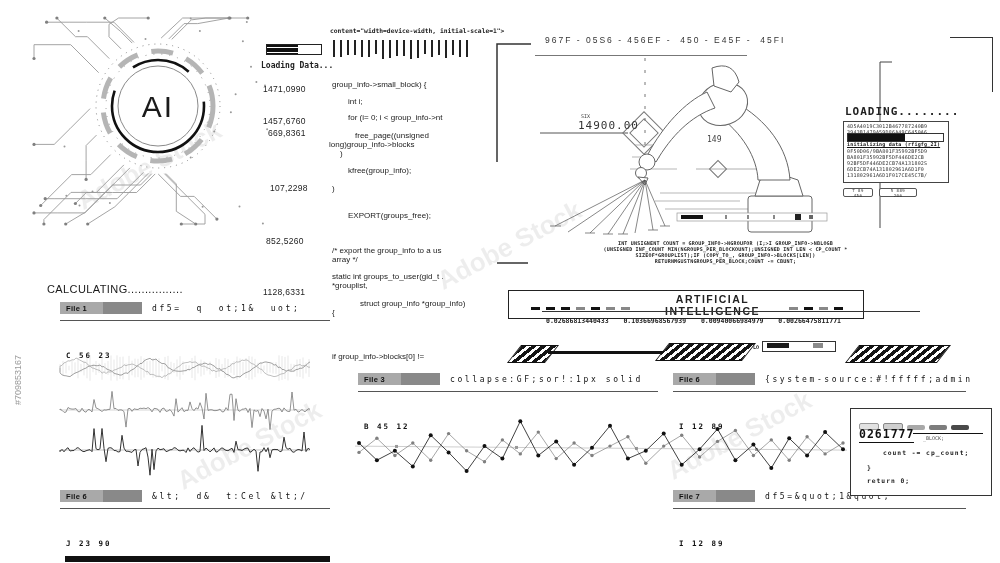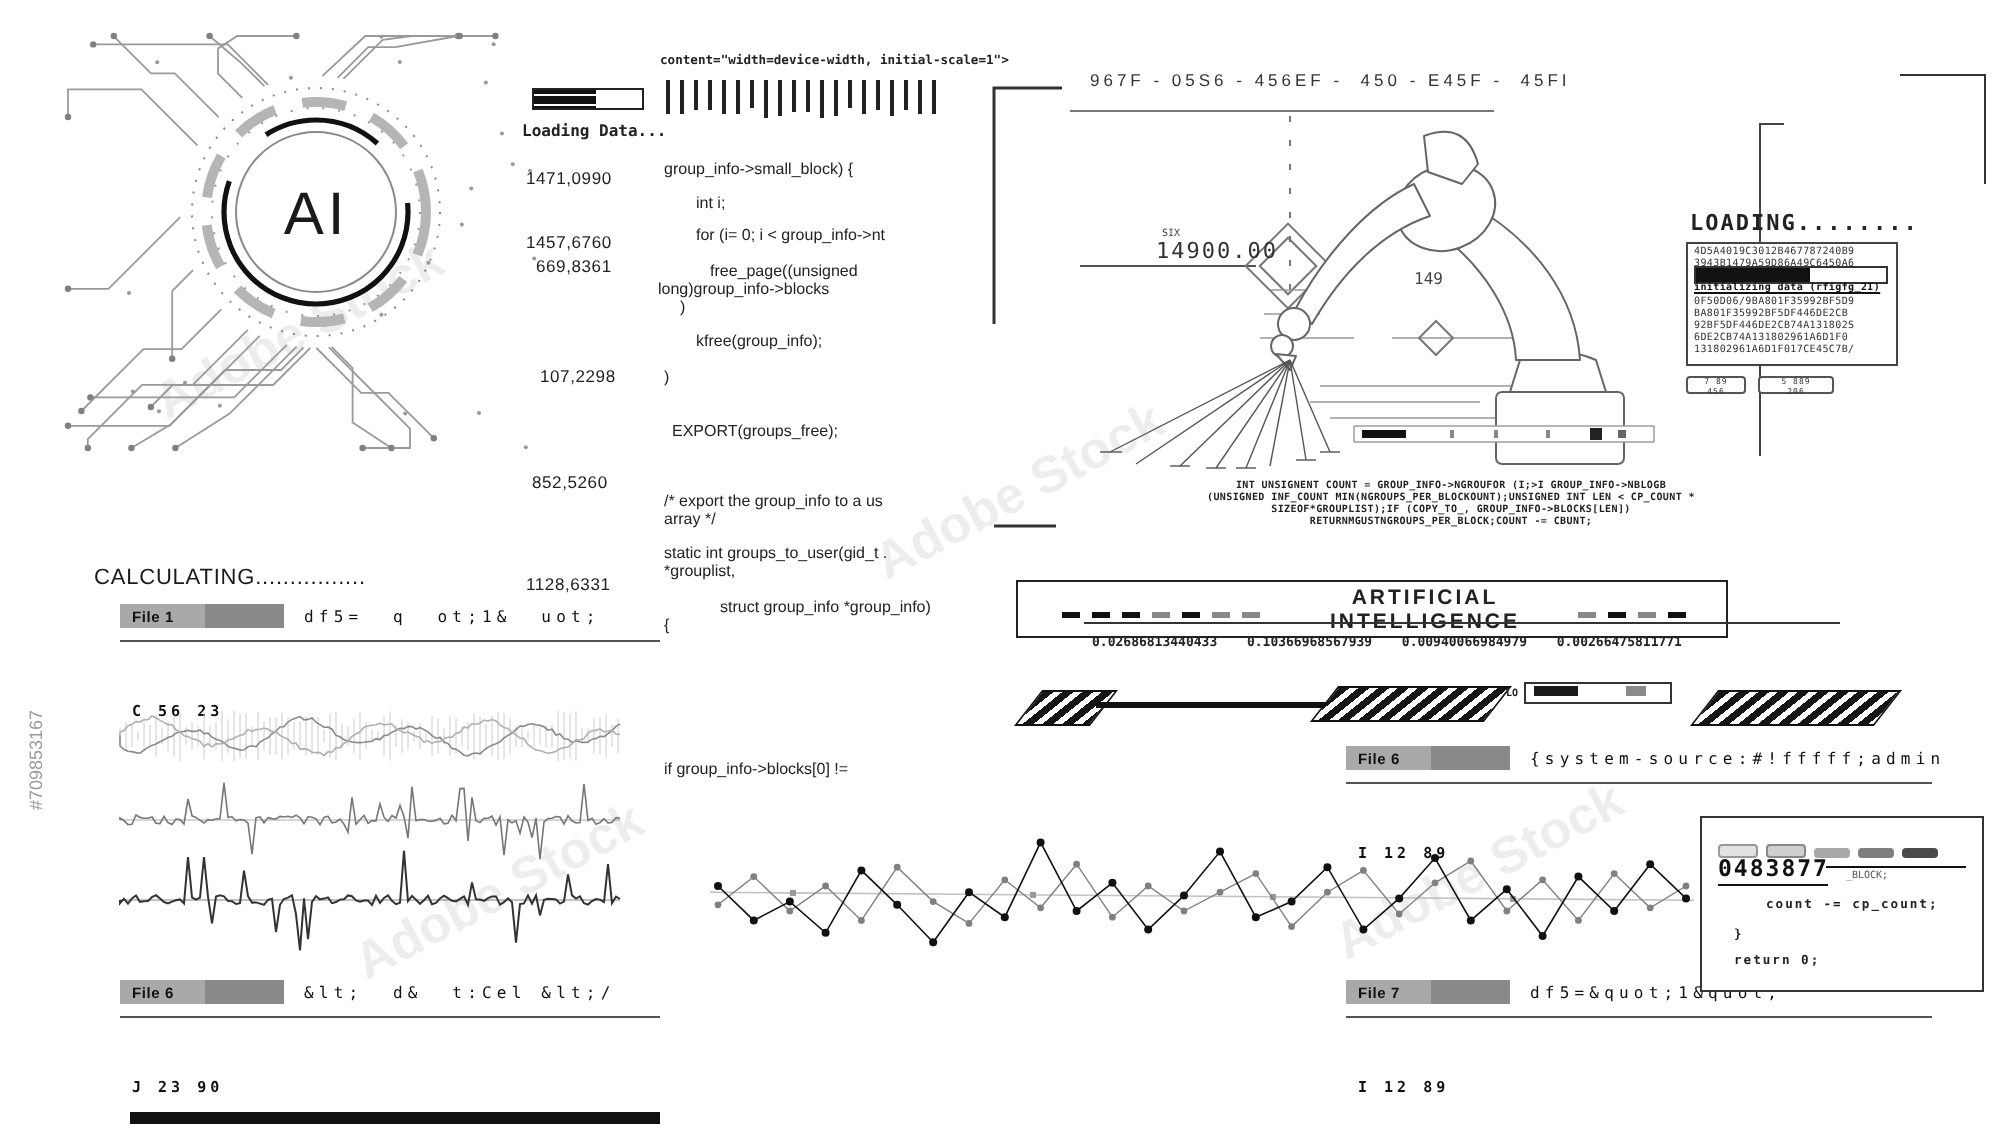--- a/index.html
+++ b/index.html
@@ -149,28 +149,28 @@
   <div class="abs" id="barcode" style="left:333px;top:40px;width:140px;height:20px;"><span style="display: inline-block; width: 2px; margin-right: 5px; background: rgb(34, 34, 34); height: 17px; vertical-align: top;"></span><span style="display: inline-block; width: 2px; margin-right: 5px; background: rgb(34, 34, 34); height: 17px; vertical-align: top;"></span><span style="display: inline-block; width: 2px; margin-right: 5px; background: rgb(34, 34, 34); height: 15px; vertical-align: top;"></span><span style="display: inline-block; width: 2px; margin-right: 5px; background: rgb(34, 34, 34); height: 15px; vertical-align: top;"></span><span style="display: inline-block; width: 2px; margin-right: 5px; background: rgb(34, 34, 34); height: 17px; vertical-align: top;"></span><span style="display: inline-block; width: 2px; margin-right: 5px; background: rgb(34, 34, 34); height: 17px; vertical-align: top;"></span><span style="display: inline-block; width: 2px; margin-right: 5px; background: rgb(34, 34, 34); height: 14px; vertical-align: top;"></span><span style="display: inline-block; width: 2px; margin-right: 5px; background: rgb(34, 34, 34); height: 19px; vertical-align: top;"></span><span style="display: inline-block; width: 2px; margin-right: 5px; background: rgb(34, 34, 34); height: 18px; vertical-align: top;"></span><span style="display: inline-block; width: 2px; margin-right: 5px; background: rgb(34, 34, 34); height: 16px; vertical-align: top;"></span><span style="display: inline-block; width: 2px; margin-right: 5px; background: rgb(34, 34, 34); height: 16px; vertical-align: top;"></span><span style="display: inline-block; width: 2px; margin-right: 5px; background: rgb(34, 34, 34); height: 19px; vertical-align: top;"></span><span style="display: inline-block; width: 2px; margin-right: 5px; background: rgb(34, 34, 34); height: 18px; vertical-align: top;"></span><span style="display: inline-block; width: 2px; margin-right: 5px; background: rgb(34, 34, 34); height: 14px; vertical-align: top;"></span><span style="display: inline-block; width: 2px; margin-right: 5px; background: rgb(34, 34, 34); height: 17px; vertical-align: top;"></span><span style="display: inline-block; width: 2px; margin-right: 5px; background: rgb(34, 34, 34); height: 15px; vertical-align: top;"></span><span style="display: inline-block; width: 2px; margin-right: 5px; background: rgb(34, 34, 34); height: 18px; vertical-align: top;"></span><span style="display: inline-block; width: 2px; margin-right: 5px; background: rgb(34, 34, 34); height: 15px; vertical-align: top;"></span><span style="display: inline-block; width: 2px; margin-right: 5px; background: rgb(34, 34, 34); height: 17px; vertical-align: top;"></span><span style="display: inline-block; width: 2px; margin-right: 5px; background: rgb(34, 34, 34); height: 17px; vertical-align: top;"></span></div>
 
   <div class="abs code nowrap" style="left:332px;top:80px;">group_info-&gt;small_block) {</div>
   <div class="abs code nowrap" style="left:348px;top:97px;">int i;</div>
   <div class="abs code nowrap" style="left:348px;top:113px;">for (i= 0; i &lt; group_info-&gt;nt</div>
   <div class="abs code nowrap" style="left:355px;top:131px;">free_page((unsigned</div>
   <div class="abs code nowrap" style="left:329px;top:140px;">long)group_info-&gt;blocks</div>
   <div class="abs code nowrap" style="left:340px;top:149px;">)</div>
   <div class="abs code nowrap" style="left:348px;top:166px;">kfree(group_info);</div>
   <div class="abs code nowrap" style="left:332px;top:184px;">)</div>
-  <div class="abs code nowrap" style="left:320px;top:211px;padding-left:16px;">EXPORT(groups_free);</div>
+  <div class="abs code nowrap" style="left:332px;top:211px;padding-left:16px;">EXPORT(groups_free);</div>
   <div class="abs code nowrap" style="left:332px;top:246px;">/* export the group_info to a us</div>
   <div class="abs code nowrap" style="left:332px;top:255px;">array */</div>
   <div class="abs code nowrap" style="left:332px;top:272px;">static int groups_to_user(gid_t .</div>
   <div class="abs code nowrap" style="left:332px;top:281px;">*grouplist,</div>
   <div class="abs code nowrap" style="left:360px;top:299px;">struct group_info *group_info)</div>
   <div class="abs code nowrap" style="left:332px;top:308px;">{</div>
-  <div class="abs code nowrap" style="left:332px;top:352px;margin-top:28px;">if group_info-&gt;blocks[0] !=</div>
+  <div class="abs code nowrap" style="left:332px;top:352px;">if group_info-&gt;blocks[0] !=</div>
 
   <div class="abs hdr nowrap" style="left:545px;top:35px;width:210px;text-align:center;">967F - 05S6 - 456EF -  450 - E45F -  45FI</div>
   <div class="abs" style="left:535px;top:55px;width:212px;border-top:1px solid #777;"></div>
   <div class="abs" style="left:950px;top:37px;width:42px;height:54px;border-top:1.5px solid #333;border-right:1.5px solid #333;"></div>
 
   <svg class="abs" style="left:495px;top:30px;" width="500" height="290" viewBox="0 0 500 290">
 
     <path d="M36,14 H2 V132" fill="none" stroke="#333" stroke-width="1.5"></path>
     <path d="M2,233 H33" fill="none" stroke="#333" stroke-width="1.5"></path>
     <path d="M397,32 H385 V198" fill="none" stroke="#444" stroke-width="1"></path>
@@ -301,20 +301,28 @@
     <div class="fline"></div>
     <div class="fcode mono">C 56 23</div>
   </div>
   <div class="filerow" style="left:60px;top:490px;width:270px;">
     <div class="badge">
         <span>File 6</span>
       </div>
     <span class="ftext mono">&amp;lt;  d&amp;  t:Cel &amp;lt;/</span>
     <div class="fline"></div>
     <div class="fcode mono">J 23 90</div>
+  </div>
+  <div class="filerow" style="left:358px;top:373px;width:300px;">
+    <div class="badge">
+        <span>File 3</span>
+      </div>
+    <span class="ftext mono">collapse:GF;sor!:1px solid</span>
+    <div class="fline"></div>
+    <div class="fcode mono">B 45 12</div>
   </div>
   <div class="filerow" style="left:673px;top:373px;width:293px;">
     <div class="badge">
         <span>File 6</span>
       </div>
     <span class="ftext mono">{system-source:#!fffff;admin</span>
     <div class="fline"></div>
     <div class="fcode mono">I 12 89</div>
   </div>
   <div class="filerow" style="left:673px;top:490px;width:293px;">
@@ -483,21 +491,21 @@
       <circle cx="434.2" cy="40.3" r="2" fill="#111"></circle>
       <circle cx="452.1" cy="57.5" r="2" fill="#111"></circle>
       <circle cx="470.1" cy="34.1" r="2" fill="#111"></circle>
       <circle cx="488.0" cy="51.2" r="2" fill="#111"></circle>
     </svg>
 
   <div class="abs cbox" style="left:850px;top:408px;width:140px;height:86px;">
     <div class="abs" style="left:8px;top:7px;">
       <span class="seg" style="width:18px;background:#e2e2e2;border:1px solid #999;"></span><span class="seg" style="width:18px;background:#cfcfcf;border:1px solid #888;"></span><span class="seg" style="width:18px;background:#a8a8a8;"></span><span class="seg" style="width:18px;background:#7d7d7d;"></span><span class="seg" style="width:18px;background:#4a4a4a;"></span>
     </div>
-    <div class="abs mono" style="left:8px;top:18px;font-size:11.5px;font-weight:bold;letter-spacing:1px;color:#111;border-bottom:1.5px solid #111;padding-bottom:1px;">0483877</div>
+    <div class="abs mono" style="left:8px;top:18px;font-size:11.5px;font-weight:bold;letter-spacing:1px;color:#111;border-bottom:1.5px solid #111;padding-bottom:1px;">0261777</div>
     <div class="abs mono" style="left:72px;top:26px;font-size:5px;color:#555;">_BLOCK;</div>
     <div class="abs" style="left:62px;top:24px;width:70px;border-top:1.5px solid #111;"></div>
     <div class="abs mono nowrap" style="left:32px;top:40px;font-size:6.3px;font-weight:bold;letter-spacing:1px;color:#222;">count -= cp_count;</div>
     <div class="abs mono nowrap" style="left:16px;top:55px;font-size:6.3px;font-weight:bold;color:#222;">}</div>
     <div class="abs mono nowrap" style="left:16px;top:68px;font-size:6.3px;font-weight:bold;letter-spacing:1px;color:#222;">return 0;</div>
   </div>
 
 </div>
 
 </body></html>

